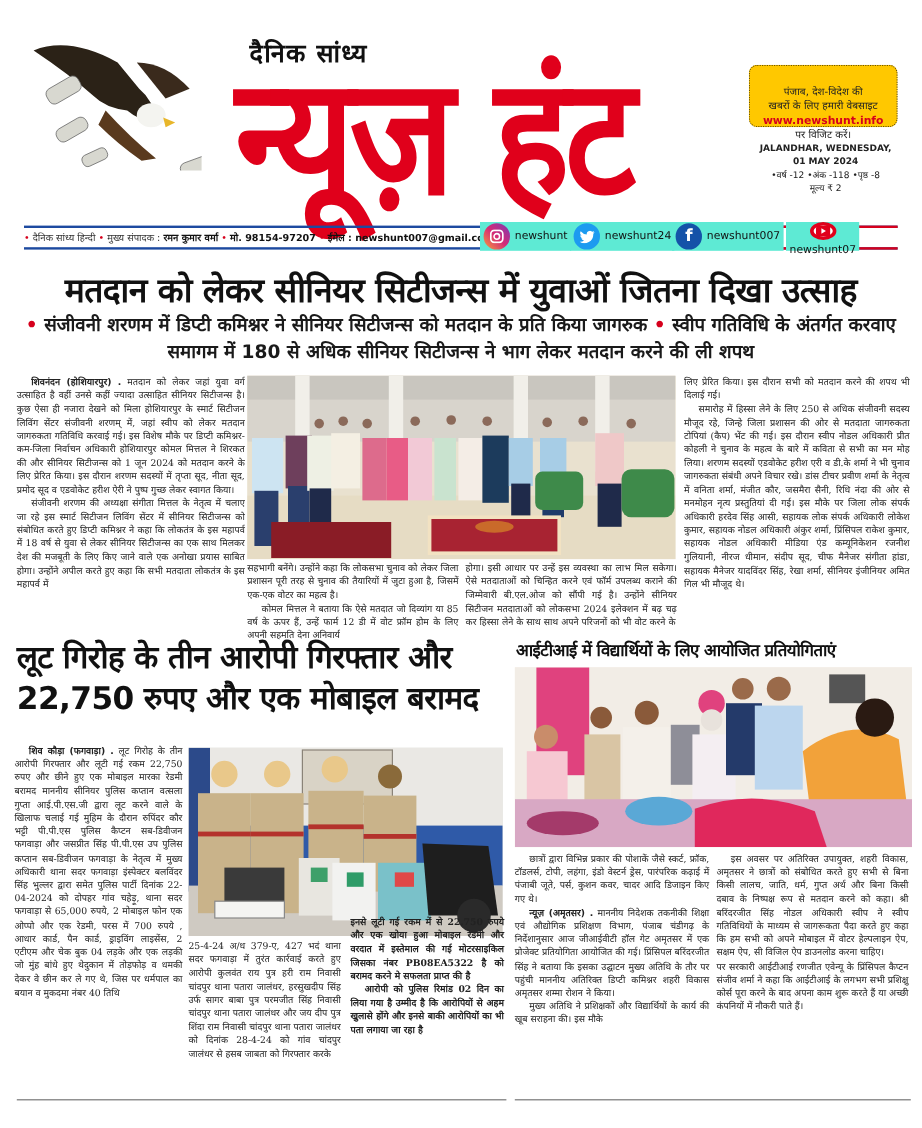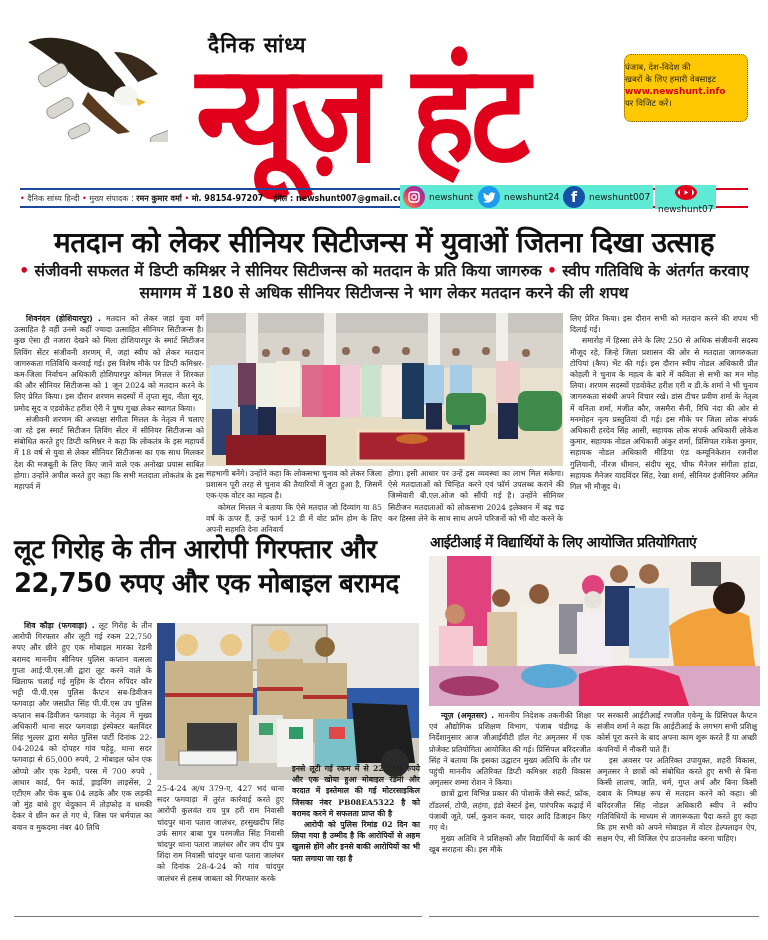--- a/index.html
+++ b/index.html
@@ -5,21 +5,21 @@
   * { box-sizing: border-box; margin: 0; padding: 0; }
   html, body { width: 768px; height: 940px; background: #fff; overflow: hidden; }
   body { font-family: "DejaVu Sans", sans-serif; color: #1a1a1a; position: relative; }
 
   
   .masthead { position: absolute; left: 0; top: 0; width: 768px; height: 188px; }
   .eagle { position: absolute; left: 18px; top: 22px; width: 150px; height: 120px; }
   .tagline-top { position: absolute; left: 208px; top: 30px; font-size: 21px; font-weight: bold; color: #111; letter-spacing: 1px; }
   .brand { position: absolute; left: 196px; top: 46px; font-size: 118px; line-height: 118px; font-weight: bold; color: #e0001b; letter-spacing: -4px; font-family: "DejaVu Sans", sans-serif; transform: scaleY(1.15); transform-origin: top left; }
   .slogan { position: absolute; left: 474px; top: 158px; font-size: 16px; font-weight: bold; color: #111; letter-spacing: 1px; margin-top: 28px; }
-  .promo { position: absolute; left: 624px; top: 54px; width: 124px; height: 68px; background: #ffc800; border: 1px dotted #6b5200; border-radius: 7px; text-align: left; font-size: 8.5px; line-height: 12px; padding-top: 6px; color: #222; }
+  .promo { position: absolute; left: 624px; top: 54px; width: 124px; height: 52px; background: #ffc800; border: 1px dotted #6b5200; border-radius: 7px; text-align: center; font-size: 8.5px; line-height: 12px; padding-top: 16px; color: #222; }
   .promo .url { color: #d6001c; font-weight: bold; font-size: 9px; }
   .dateline { position: absolute; left: 618px; top: 118px; width: 140px; text-align: center; font-size: 7.5px; line-height: 11px; color: #222; }
   .dateline .b { font-weight: bold; }
 
   
   .band { position: absolute; left: 20px; top: 188px; width: 728px; height: 20px; }
   .band .lines-top { position: absolute; left: 0; top: 0; width: 100%; height: 2px; background: #1d4aa0; }
   .band .lines-bot { position: absolute; left: 0; bottom: 0; width: 100%; height: 2px; background: #1d4aa0; }
   .band .red-top { position: absolute; left: 382px; top: 0; width: 346px; height: 2px; background: #d6001c; }
   .band .red-bot { position: absolute; left: 382px; bottom: 0; width: 346px; height: 2px; background: #d6001c; }
@@ -71,20 +71,26 @@
   <div class="brand">न्यूज़ हंट</div>
   <div class="slogan">ख़बर पर तीखी नज़र</div>
 
   <div class="promo">
     <div>पंजाब, देश-विदेश की</div>
     <div>खबरों के लिए हमारी वेबसाइट</div>
     <div class="url">www.newshunt.info</div>
     <div>पर विजिट करें।</div>
   </div>
 
+  <div class="dateline">
+    <div class="b">JALANDHAR, WEDNESDAY,</div>
+    <div class="b">01 MAY 2024</div>
+    <div>•वर्ष -12  •अंक -118  •पृष्ठ -8</div>
+    <div>मूल्य ₹ 2</div>
+  </div>
 </div>
 
 <div class="band">
   <div class="lines-top"></div>
     <div class="lines-bot"></div>
   <div class="red-top"></div>
     <div class="red-bot"></div>
   <div class="band-text">
     <span class="dot">•</span> <span>दैनिक सांध्य हिन्दी</span>
     <span class="dot">•</span> <span>मुख्य संपादक :</span>
@@ -120,21 +126,21 @@
           <rect width="12" height="9" rx="2" fill="#e0001b"></rect>
           <path d="M4.5 2.2v4.6l3.8-2.3z" fill="#fff"></path>
         </svg>
     </span>
     <span>newshunt07</span>
   </div>
 </div>
 
 <div class="h1">मतदान को लेकर सीनियर सिटीजन्स में युवाओं जितना दिखा उत्साह</div>
 <div class="sub">
-  <span class="dot">•</span> <span>संजीवनी सफलत में डिप्टी कमिश्नर ने सीनियर सिटीजन्स को मतदान के प्रति किया जागरुक</span>
+  <span class="dot">•</span> <span>संजीवनी शरणम में डिप्टी कमिश्नर ने सीनियर सिटीजन्स को मतदान के प्रति किया जागरुक</span>
   <span class="dot">•</span> <span>स्वीप गतिविधि के अंतर्गत करवाए समागम में 180 से अधिक सीनियर सिटीजन्स ने भाग लेकर मतदान करने की ली शपथ</span>
 </div>
 
 <div class="col" style="left:14px; top:313px; width:190px;">
   <p class="first"><span class="lead">शिवनंदन (होशियारपुर) .</span> <span>मतदान को लेकर जहां युवा वर्ग उत्साहित है वहीं उनसे कहीं ज्यादा उत्साहित सीनियर सिटीजन्स है। कुछ ऐसा ही नजारा देखने को मिला होशियारपुर के स्मार्ट सिटीजन लिविंग सेंटर संजीवनी शरणम् में, जहां स्वीप को लेकर मतदान जागरुकता गतिविधि करवाई गई। इस विशेष मौके पर डिप्टी कमिश्नर-कम-जिला निर्वाचन अधिकारी होशियारपुर कोमल मित्तल ने शिरकत की और सीनियर सिटीजन्स को 1 जून 2024 को मतदान करने के लिए प्रेरित किया। इस दौरान शरणम सदस्यों में तृप्ता सूद, नीता सूद, प्रमोद सूद व एडवोकेट हरीश ऐरी ने पुष्प गुच्छ लेकर स्वागत किया।</span></p>
   <p>संजीवनी शरणम की अध्यक्षा संगीता मित्तल के नेतृत्व में चलाए जा रहे इस स्मार्ट सिटीजन लिविंग सेंटर में सीनियर सिटीजन्स को संबोधित करते हुए डिप्टी कमिश्नर ने कहा कि लोकतंत्र के इस महापर्व में 18 वर्ष से युवा से लेकर सीनियर सिटीजन्स का एक साथ मिलकर देश की मजबूती के लिए किए जाने वाले एक अनोखा प्रयास साबित होगा। उन्होंने अपील करते हुए कहा कि सभी मतदाता लोकतंत्र के इस महापर्व में</p>
 </div>
 
 <div class="photo" style="left:206px; top:313px; width:357px; height:153px; background:#e9e1cf;">
   <svg width="357" height="153" viewBox="0 0 357 153">
@@ -281,21 +287,21 @@
         <circle cx="300" cy="42" r="16" fill="#2a1a12"></circle>
     </g>
     <rect x="0" y="110" width="331" height="40" fill="#d8a8c4"></rect>
     <ellipse cx="40" cy="130" rx="30" ry="10" fill="#a43a6a"></ellipse>
     <ellipse cx="120" cy="120" rx="28" ry="12" fill="#5aa8d6"></ellipse>
     <path d="M150 118 Q200 100 250 120 L260 150 L150 150 Z" fill="#e0285c"></path>
   </svg>
 </div>
 
 <div class="col" style="left:429px; top:710px; width:162px;">
+  <p>छात्रों द्वारा विभिन्न प्रकार की पोशाकें जैसे स्कर्ट, फ्रॉक, टॉडलर्स, टोपी, लहंगा, इंडो वेस्टर्न ड्रेस, पारंपरिक कढ़ाई में पंजाबी जूते, पर्स, कुशन कवर, चादर आदि डिजाइन किए गए थे।</p>
   <p><span class="lead">न्यूज़ (अमृतसर) .</span> <span>माननीय निदेशक तकनीकी शिक्षा एवं औद्योगिक प्रशिक्षण विभाग, पंजाब चंडीगढ़ के निर्देशानुसार आज जीआईवीटी हॉल गेट अमृतसर में एक प्रोजेक्ट प्रतियोगिता आयोजित की गई। प्रिंसिपल बरिंदरजीत सिंह ने बताया कि इसका उद्घाटन मुख्य अतिथि के तौर पर पहुंची माननीय अतिरिक्त डिप्टी कमिश्नर शहरी विकास अमृतसर शम्मा रोशन ने किया।</span></p>
-  <p>छात्रों द्वारा विभिन्न प्रकार की पोशाकें जैसे स्कर्ट, फ्रॉक, टॉडलर्स, टोपी, लहंगा, इंडो वेस्टर्न ड्रेस, पारंपरिक कढ़ाई में पंजाबी जूते, पर्स, कुशन कवर, चादर आदि डिजाइन किए गए थे।</p>
   <p>मुख्य अतिथि ने प्रशिक्षकों और विद्यार्थियों के कार्य की खूब सराहना की। इस मौके</p>
 </div>
 <div class="col" style="left:597px; top:710px; width:160px;">
+  <p>इस अवसर पर अतिरिक्त उपायुक्त, शहरी विकास, अमृतसर ने छात्रों को संबोधित करते हुए सभी से बिना किसी लालच, जाति, धर्म, गुप्त अर्थ और बिना किसी दबाव के निष्पक्ष रूप से मतदान करने को कहा। श्री बरिंदरजीत सिंह नोडल अधिकारी स्वीप ने स्वीप गतिविधियों के माध्यम से जागरूकता पैदा करते हुए कहा कि हम सभी को अपने मोबाइल में वोटर हेल्पलाइन ऐप, सक्षम ऐप, सी विजिल ऐप डाउनलोड करना चाहिए।</p>
   <p style="text-indent:0">पर सरकारी आईटीआई रणजीत एवेन्यू के प्रिंसिपल कैप्टन संजीव शर्मा ने कहा कि आईटीआई के लगभग सभी प्रशिक्षु कोर्स पूरा करने के बाद अपना काम शुरू करते हैं या अच्छी कंपनियों में नौकरी पाते हैं।</p>
-  <p>इस अवसर पर अतिरिक्त उपायुक्त, शहरी विकास, अमृतसर ने छात्रों को संबोधित करते हुए सभी से बिना किसी लालच, जाति, धर्म, गुप्त अर्थ और बिना किसी दबाव के निष्पक्ष रूप से मतदान करने को कहा। श्री बरिंदरजीत सिंह नोडल अधिकारी स्वीप ने स्वीप गतिविधियों के माध्यम से जागरूकता पैदा करते हुए कहा कि हम सभी को अपने मोबाइल में वोटर हेल्पलाइन ऐप, सक्षम ऐप, सी विजिल ऐप डाउनलोड करना चाहिए।</p>
 </div>
 <div class="rule" style="left:429px; top:916px; width:330px;"></div>
 
 </body></html>

